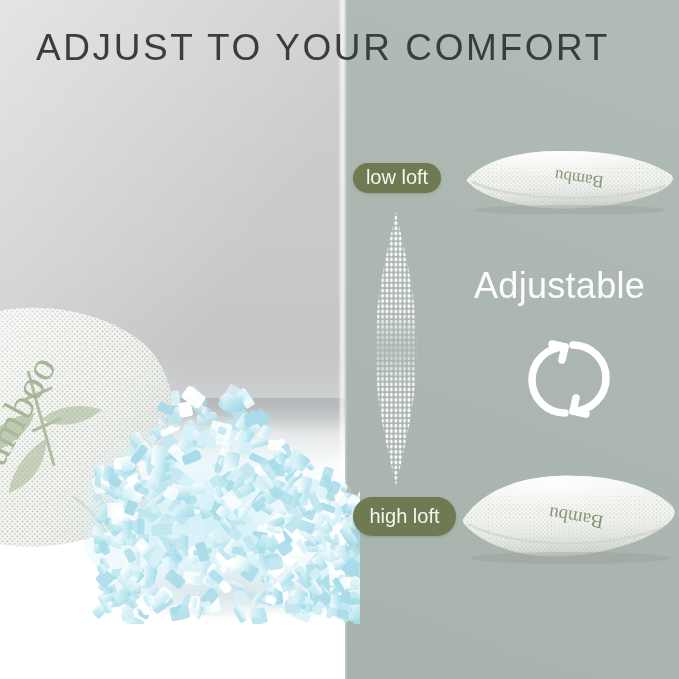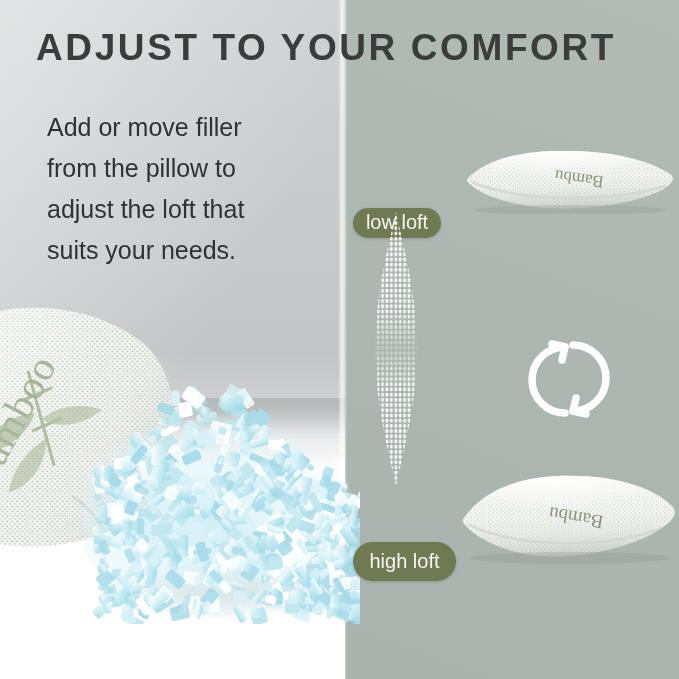--- a/index.html
+++ b/index.html
@@ -29,37 +29,36 @@
   }
   .panel-seam {
     position:absolute; left:338px; top:0; width:9px; height:679px;
     background:linear-gradient(90deg, rgba(255,255,255,0.0) 0%, rgba(255,255,255,0.75) 45%, rgba(255,255,255,0.1) 100%);
   }
 
   
   .title {
     position:absolute; left:36px; top:26px; width:620px; height:44px;
     font-size:37px; letter-spacing:2.6px; color:#3a3d3c;
-    font-weight:700; white-space:nowrap; line-height:44px;
+    font-weight:400; white-space:nowrap; line-height:44px;
   }
 
   
   .body-copy {
     position:absolute; left:47px; top:107px; width:262px;
     font-size:25px; line-height:41px; color:#2f3233; white-space:pre-line;
   }
 
   
   .badge {
     position:absolute; border-radius:999px; background:#6f7a52;
     color:#f4f6ef; font-size:20px; line-height:1;
     display:flex; align-items:center; justify-content:center;
     box-shadow:0 1px 3px rgba(60,70,50,0.25);
     padding-bottom:2px;
-    margin-top:45px;
   }
   .badge-low  { left:353px; top:163px; width:88px;  height:30px; }
   .badge-high { left:353px; top:497px; width:103px; height:39px; }
 
   
   .adjustable-label {
     position:absolute; left:474px; top:265px; width:200px;
     font-size:36px; color:#fdfdfc; letter-spacing:0.3px; white-space:nowrap;
   }
   .sync-icon { position:absolute; left:524px; top:334px; width:90px; height:90px; }
@@ -724,24 +723,20 @@
         <rect x="245.4" y="240.9" width="13.7" height="11.3" rx="1.8" fill="url(#fg1)" transform="rotate(-80.3 245.4 240.9)" opacity="0.92"></rect>
         <rect x="228.4" y="242.7" width="10.9" height="8.3" rx="1.8" fill="#d9f2f8" transform="rotate(-52.2 228.4 242.7)" opacity="0.87"></rect>
         <rect x="274.3" y="212.0" width="17.0" height="7.1" rx="1.8" fill="#bfe6ef" transform="rotate(-88.4 274.3 212.0)" opacity="0.74"></rect>
         <rect x="268.0" y="224.5" width="6.7" height="4.8" rx="1.8" fill="#bfe6ef" transform="rotate(20.7 268.0 224.5)" opacity="0.72"></rect>
         <rect x="183.4" y="228.8" width="9.9" height="7.9" rx="1.8" fill="#ffffff" transform="rotate(18.5 183.4 228.8)" opacity="0.92"></rect>
       </g>
   </svg>
 
   <div class="title">ADJUST TO YOUR COMFORT</div>
 
-  <div class="body-copy">Add or move filler
-from the  pillow to
-adjust the loft that
-suits your needs.</div>
 
   <div class="badge badge-low">low loft</div>
   <div class="badge badge-high">high loft</div>
 
   <svg class="loft-arrow" viewBox="0 0 48 278">
     <defs>
       <pattern id="arrowMesh" width="4.4" height="5.2" patternUnits="userSpaceOnUse">
         <rect width="4.4" height="5.2" fill="none"></rect>
         <rect x="0.5" y="0.6" width="2.6" height="3.9" rx="1.3" fill="#ffffff"></rect>
       </pattern>
@@ -763,20 +758,21 @@
       </clipPath>
       <mask id="arrowMask">
         <rect x="0" y="0" width="48" height="278" fill="url(#arrowFade)"></rect>
       </mask>
     </defs>
     <g clip-path="url(#arrowClip)" mask="url(#arrowMask)">
       <rect x="0" y="0" width="48" height="278" fill="url(#arrowMesh)"></rect>
     </g>
   </svg>
 
+  <div class="adjustable-label">Adjustable</div>
 
   <svg class="sync-icon" viewBox="0 0 90 90">
 
     <path d="M41,13 A33,33 0 1 0 41,79" fill="none" stroke="#ffffff" stroke-width="7.5" stroke-linecap="round"></path>
     <path d="M41,13 L28,10 M41,13 L38,26" fill="none" stroke="#ffffff" stroke-width="7.5" stroke-linecap="round"></path>
 
     <path d="M49,77 A33,33 0 1 0 49,11" fill="none" stroke="#ffffff" stroke-width="7.5" stroke-linecap="round"></path>
     <path d="M49,77 L62,80 M49,77 L52,64" fill="none" stroke="#ffffff" stroke-width="7.5" stroke-linecap="round"></path>
   </svg>
 

